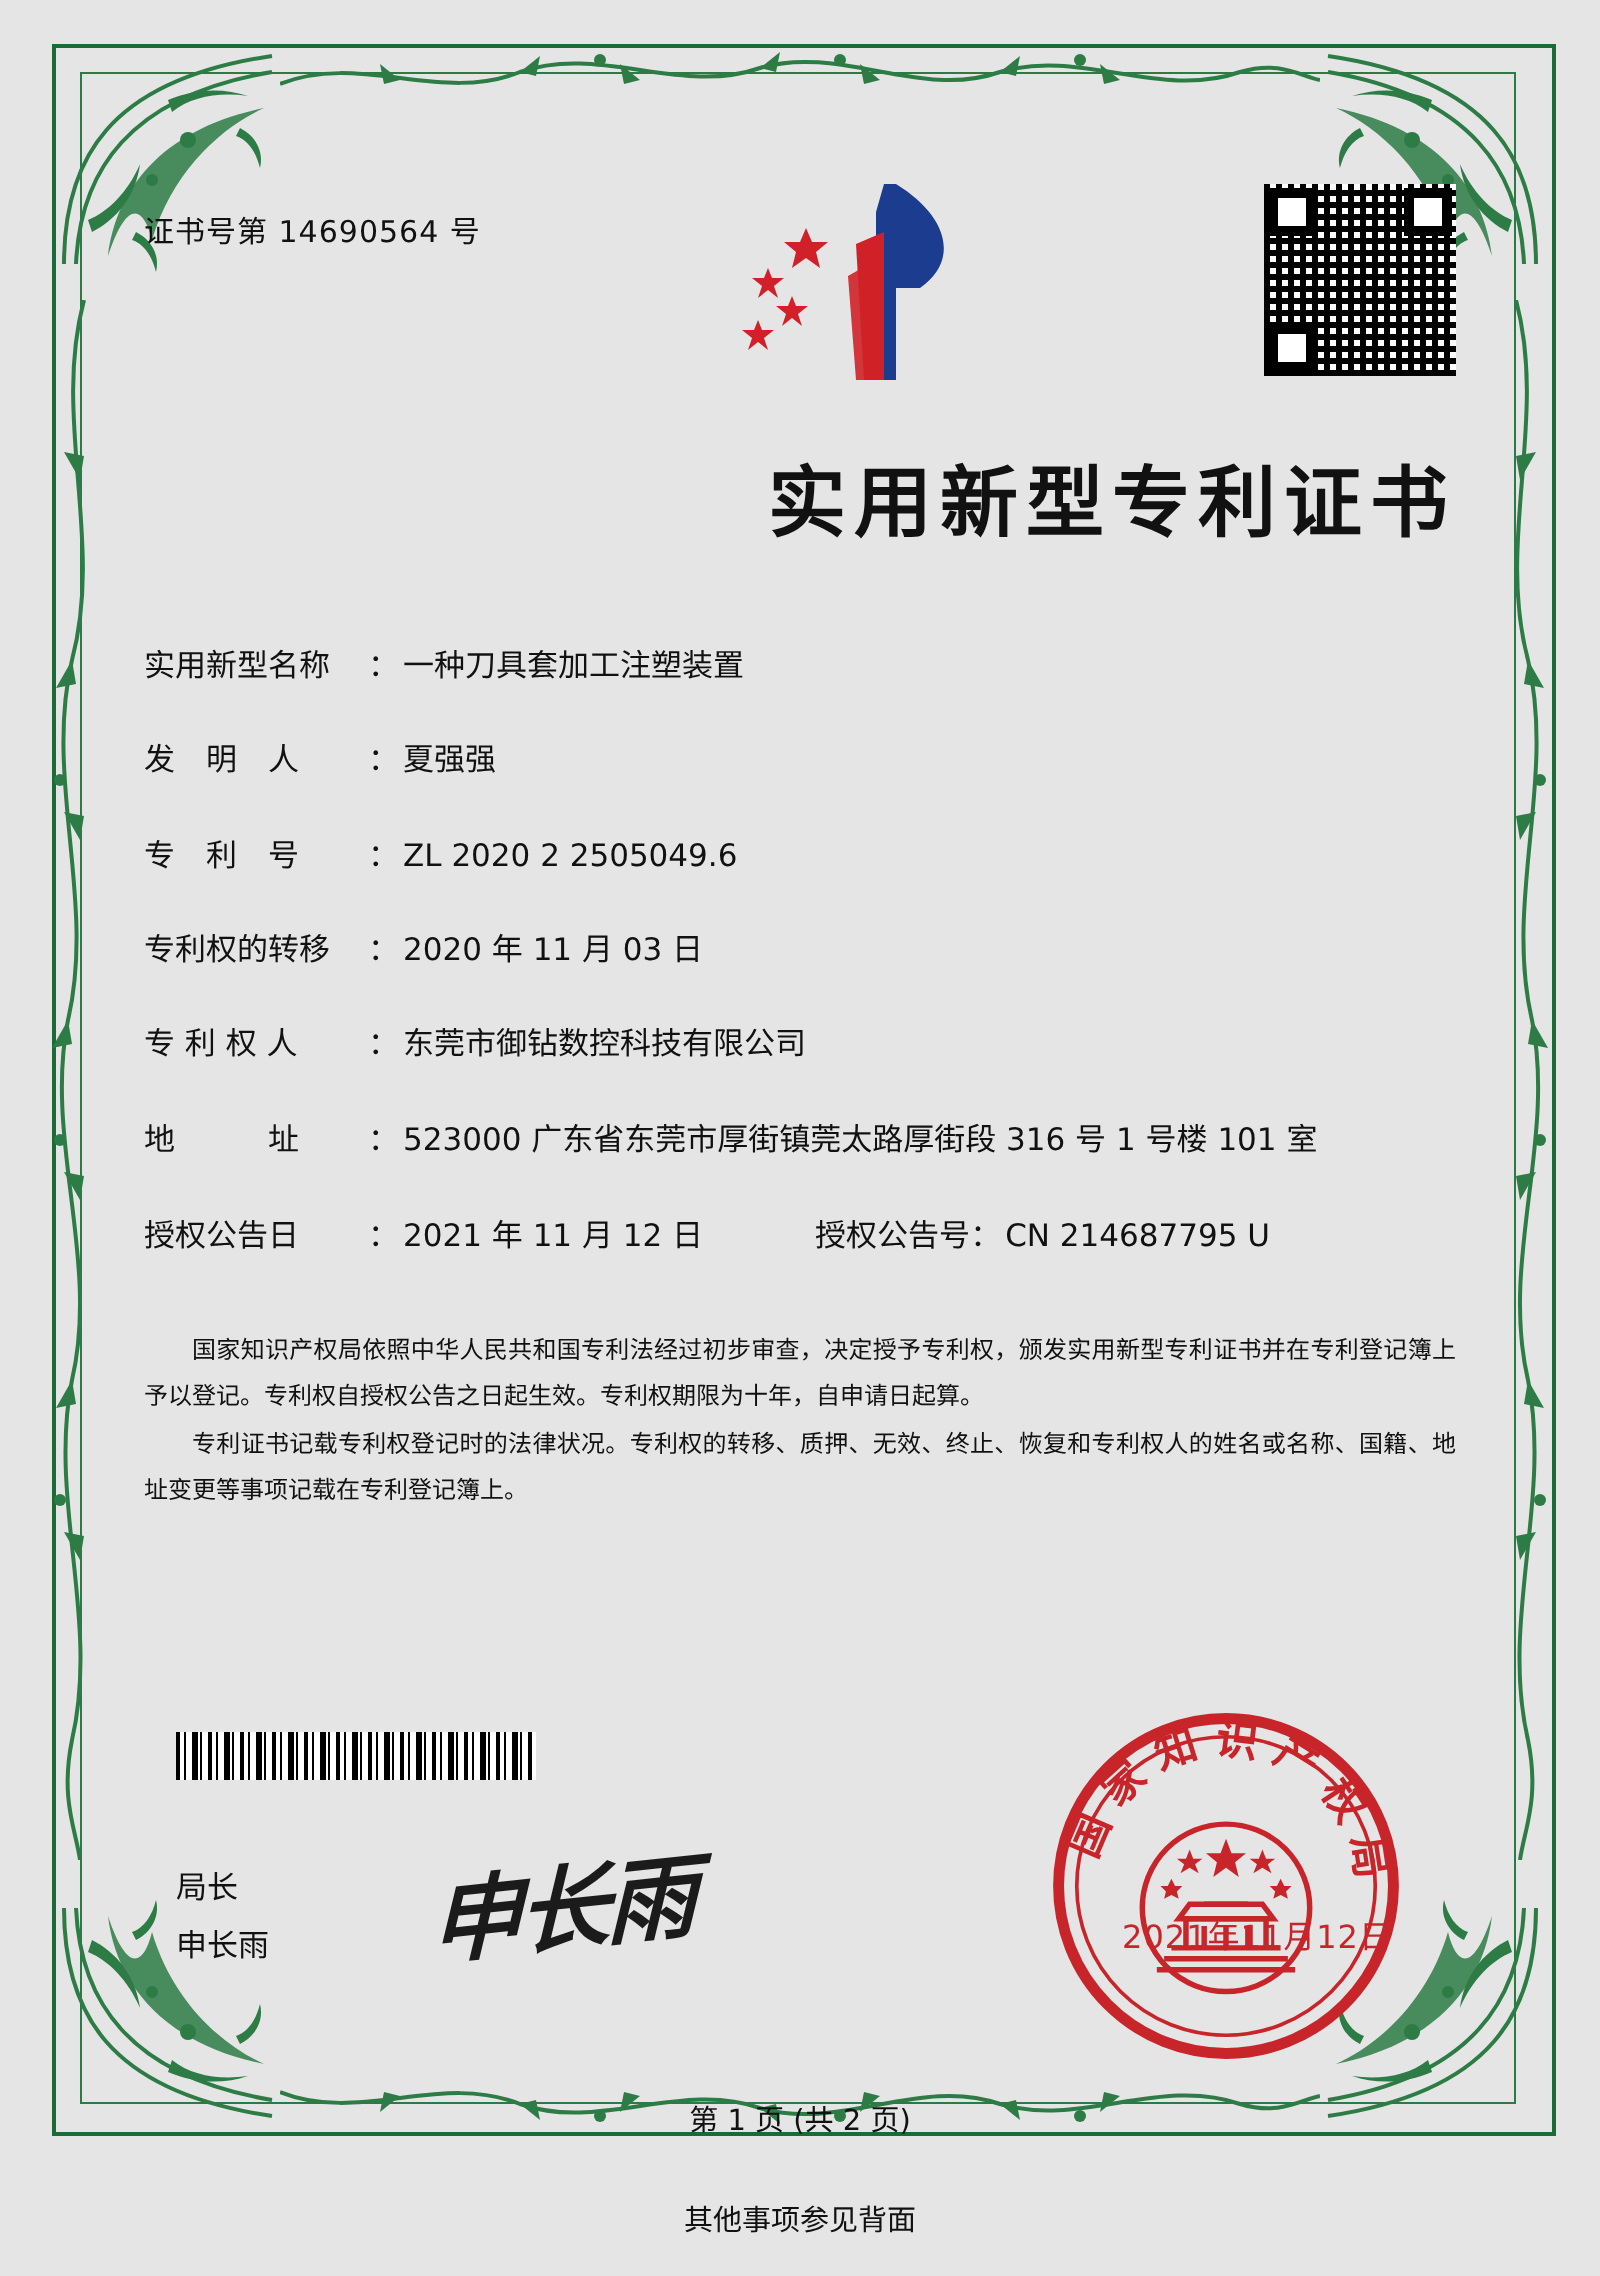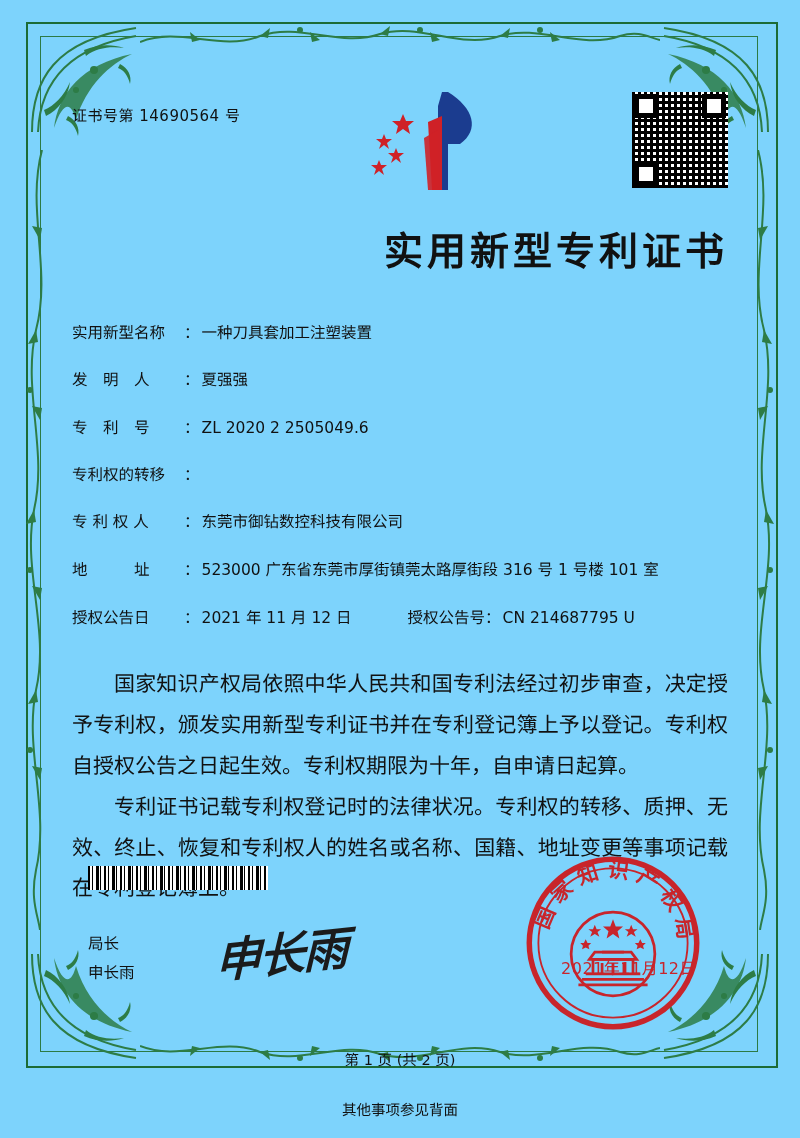--- a/index.html
+++ b/index.html
@@ -13,21 +13,21 @@
     height: 1138px;
     font-family: "Liberation Serif", "DejaVu Serif", serif;
     color: #111;
     position: relative;
     overflow: hidden;
   }
 
   .page {
     position: absolute;
     inset: 0;
-    background: #7dd3fc;
+    background: #e5e5e5;
   }
 
   
   .border-outer {
     position: absolute;
     left: 26px;
     top: 22px;
     width: 748px;
     height: 1042px;
     border: 2px solid #1c6b36;
@@ -147,21 +147,21 @@
     display: flex;
     align-items: flex-end;
     white-space: nowrap;
   }
   .secondary .flabel2 { flex: 0 0 auto; }
 
   .addr-value { line-height: 1.55; }
 
   .para {
     margin-top: 34px;
-    font-size: 21px;
+    font-size: 12px;
     line-height: 1.95;
     text-align: justify;
     font-family: "DejaVu Serif", "Liberation Serif", serif;
   }
   .para p { margin: 0; text-indent: 2em; }
 
   
   .barcode {
     position: absolute;
     left: 88px;
@@ -415,20 +415,21 @@
 
       <div class="frow">
         <span class="flabel">专　利　号</span>
         <span class="fcolon">：</span>
         <span class="fvalue">ZL 2020 2 2505049.6</span>
       </div>
 
       <div class="frow">
         <span class="flabel">专利权的转移</span>
         <span class="fcolon">：</span>
+        <span class="fvalue">2020 年 11 月 03 日</span>
       </div>
 
       <div class="frow">
         <span class="flabel">专 利 权 人</span>
         <span class="fcolon">：</span>
         <span class="fvalue">东莞市御钻数控科技有限公司</span>
       </div>
 
       <div class="frow">
         <span class="flabel">地　　　址</span>

